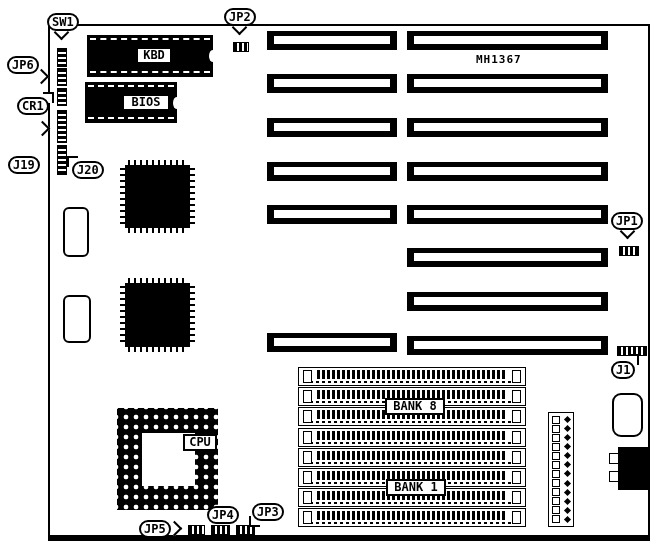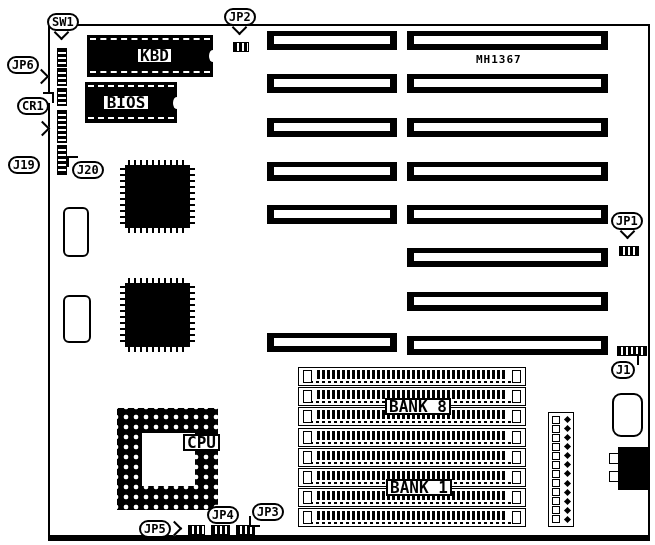--- a/index.html
+++ b/index.html
@@ -24,21 +24,21 @@
            background:repeating-linear-gradient(90deg,#000 0 3px,#fff 3px 5px); }
 
   
   .dip { position:absolute; z-index:2; background:#000; }
   .dip::before { content:""; position:absolute; left:3px; right:3px; top:3px; border-top:2px dashed #fff; }
   .dip::after  { content:""; position:absolute; left:3px; right:3px; bottom:4px; border-top:2px dashed #fff; }
   .notch { position:absolute; right:-3px; top:50%; margin-top:-6px; width:7px; height:12px;
            background:#fff; border-radius:50%; }
 
   .chip-label { position:absolute; z-index:5; background:#fff; border:2px solid #000;
-                font-size:16px; font-weight:bold; line-height:13px; padding:0 2px;
+                font-size:12px; font-weight:bold; line-height:13px; padding:0 2px;
                 text-align:center; white-space:nowrap; }
 
   
   .qfp { position:absolute; z-index:2; background:#000; }
   .qfp i { position:absolute; }
   .pt { left:3px; right:3px; top:-5px; height:5px;
         background:repeating-linear-gradient(90deg,#000 0 2px,transparent 2px 6px); }
   .pb { left:3px; right:3px; bottom:-5px; height:5px;
         background:repeating-linear-gradient(90deg,#000 0 2px,transparent 2px 6px); }
   .pl { top:3px; bottom:3px; left:-5px; width:5px;
@@ -116,21 +116,21 @@
   <div class="slot r" style="top:336px;"></div>
 
   <div class="dip" style="left:87px; top:35px; width:126px; height:42px;">
       <i class="notch"></i>
     </div>
   <div class="chip-label" style="left:136px; top:47px; min-width:28px;">KBD</div>
 
   <div class="dip" style="left:85px; top:82px; width:92px; height:41px;">
       <i class="notch"></i>
     </div>
-  <div class="chip-label" style="left:102px; top:94px; min-width:40px;">BIOS</div>
+  <div class="chip-label" style="left:122px; top:94px; min-width:40px;">BIOS</div>
 
   <div class="qfp" style="left:125px; top:165px; width:65px; height:63px;">
     <i class="pt"></i>
       <i class="pb"></i>
       <i class="pl"></i>
       <i class="pr"></i>
   </div>
   <div class="qfp" style="left:125px; top:283px; width:65px; height:64px;">
     <i class="pt"></i>
       <i class="pb"></i>

